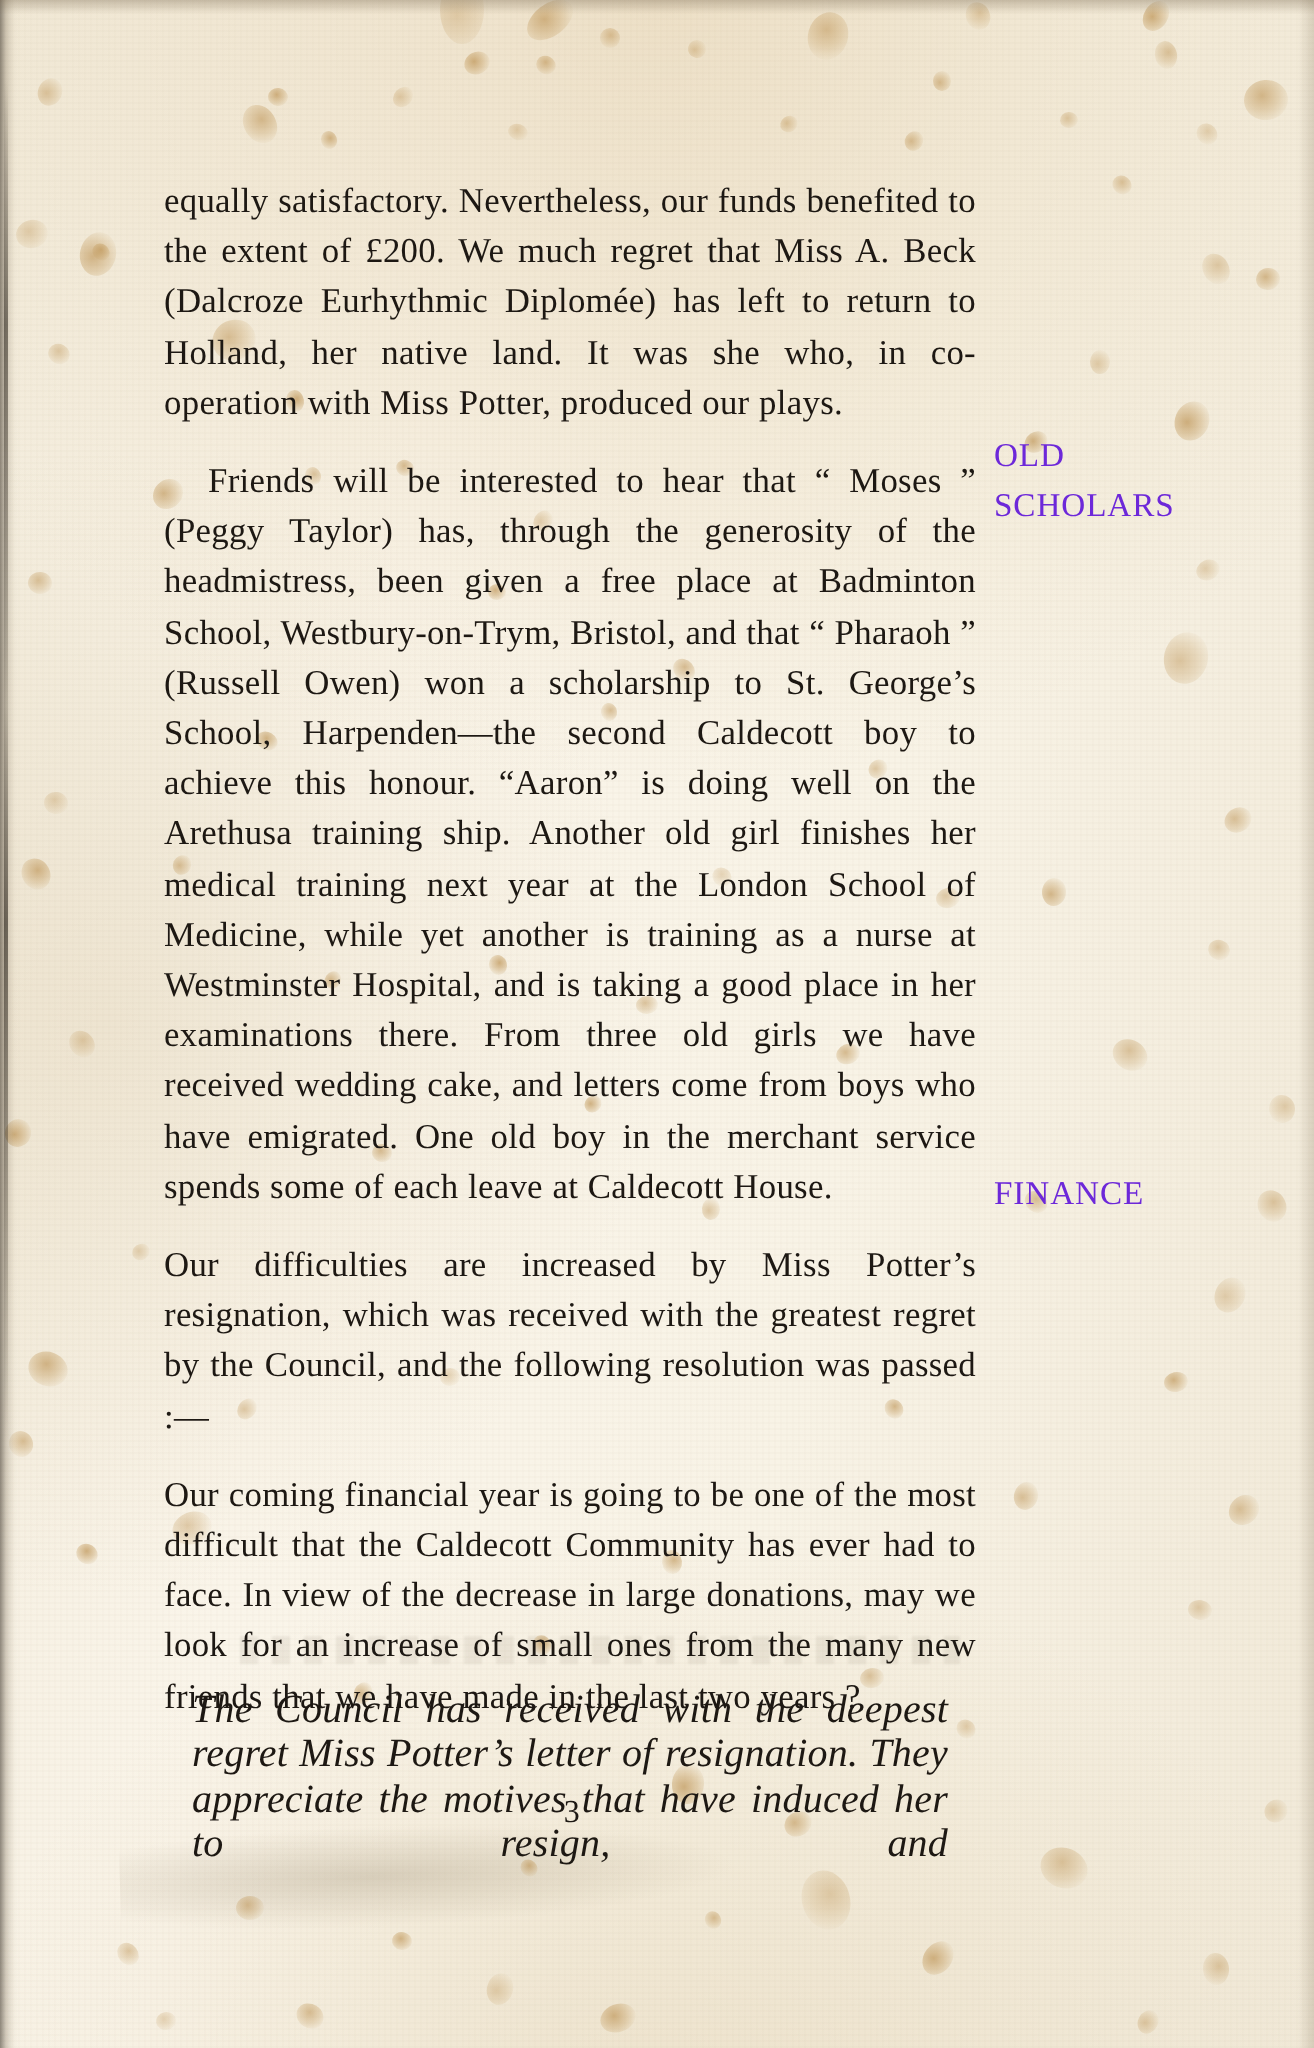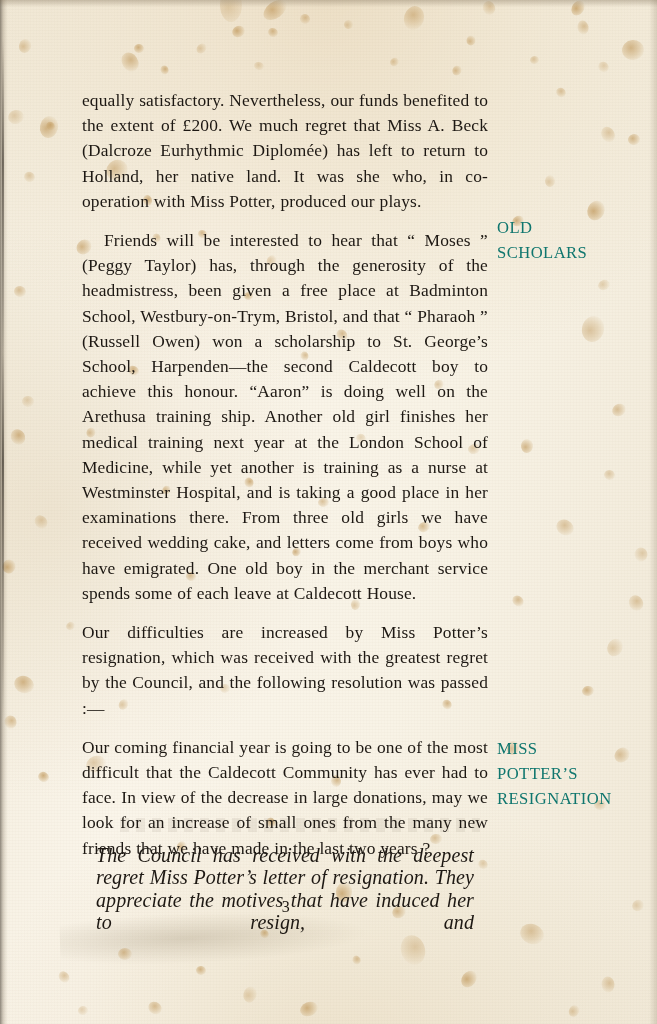--- a/index.html
+++ b/index.html
@@ -114,21 +114,21 @@
 
   
   .margin-note {
     position: absolute;
     left: 497px;
     width: 160px;
     font-size: 16.6px;
     line-height: 25.2px;
     letter-spacing: 0.45px;
     white-space: pre-line;
-    color: #0f766e;
+    color: #6d28d9;
   }
   #note-old-scholars { top: 215px; }
   #note-finance     { top: 584px; }
   #note-resignation { top: 736px; }
 
   
   .folio {
     position: absolute;
     left: 0;
     top: 898px;
@@ -278,20 +278,18 @@
     <p class="para">Our coming financial year is going to be one of the most difficult that the Caldecott Community has ever had to face.  In view of the decrease in large donations, may we look for an increase of small ones from the many new friends that we have made in the last two years ?</p>
   </div>
 
   <div class="quote-block">
     <p>The Council has received with the deepest regret Miss Potter’s letter of resignation.  They appreciate the motives that have induced her to resign, and</p>
   </div>
 
   <div class="margin-note" id="note-old-scholars">OLD
 SCHOLARS</div>
 
-
-  <div class="margin-note" id="note-resignation">MISS
-POTTER’S
-RESIGNATION</div>
+  <div class="margin-note" id="note-finance">FINANCE</div>
+
 
   <div class="folio">3</div>
 
 </div>
 
 </body></html>

